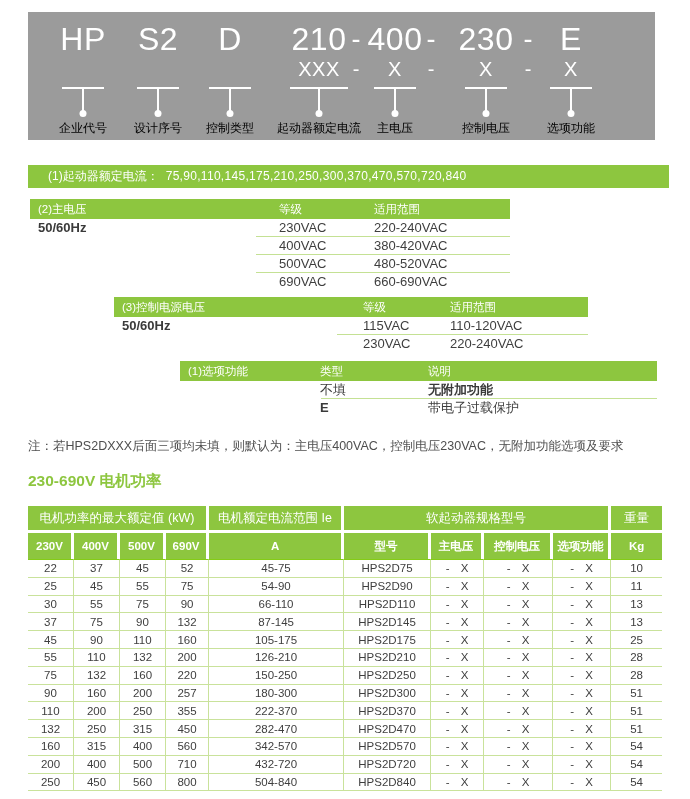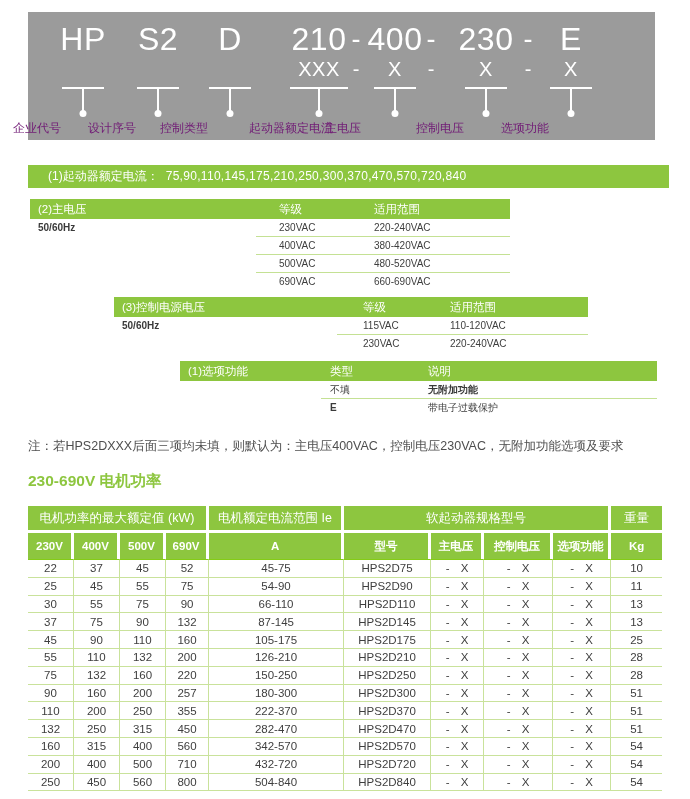--- a/index.html
+++ b/index.html
@@ -10,53 +10,53 @@
   .model-box{position:absolute;left:28px;top:12px;width:627px;height:128px;background:#9b9b9b;}
   .mcol{position:absolute;top:0;height:100%;width:140px;transform:translateX(-50%);}
   .mcode{position:absolute;top:14px;left:0;right:0;text-align:center;color:#fff;
          font-size:32px;line-height:27px;letter-spacing:.5px;}
   .msub{position:absolute;top:47px;left:0;right:0;text-align:center;color:#fff;
         font-size:20px;line-height:20px;letter-spacing:.5px;}
   .tline{position:absolute;top:75px;left:50%;transform:translateX(-50%);width:42px;height:2px;background:#fff;}
   .wide .tline{width:58px;}
   .stem{position:absolute;top:75px;left:50%;transform:translateX(-50%);width:2px;height:27px;background:#fff;}
   .dot{position:absolute;top:98px;left:50%;transform:translateX(-50%);width:7px;height:7px;border-radius:50%;background:#fff;}
-  .mlabel{position:absolute;top:109px;left:0;right:0;text-align:left;color:#701a75;font-size:12px;line-height:14px;white-space:nowrap;}
+  .mlabel{position:absolute;top:109px;left:0;right:0;text-align:center;color:#000000;font-size:12px;line-height:14px;white-space:nowrap;}
   .msep1{position:absolute;top:14px;transform:translateX(-50%);color:#fff;font-size:27px;line-height:27px;}
   .msep2{position:absolute;top:47px;transform:translateX(-50%);color:#fff;font-size:20px;line-height:20px;}
 
   
   .gbar{background:#8dc63f;color:#fff;}
   .bar1{position:absolute;left:28px;top:165px;width:621px;height:23px;line-height:23px;
         font-size:12px;padding-left:20px;}
   .bar1 .vals{margin-left:7px;letter-spacing:.3px;}
 
   .subtbl{position:absolute;}
   .subtbl .hd{position:relative;height:20px;line-height:20px;font-size:11.5px;}
   .subtbl .hd .t{position:absolute;left:8px;top:0;text-align:center;}
   .subtbl .hd .c1{position:absolute;top:0;}
   .subtbl .hd .c2{position:absolute;top:0;}
-  .subtbl .row{position:relative;height:18px;line-height:18px;font-size:10px;}
+  .subtbl .row{position:relative;height:18px;line-height:18px;font-size:13px;}
   .subtbl .row .freq{position:absolute;left:8px;top:0;font-weight:700;color:#3a3a3a;}
   .subtbl .row .v1{position:absolute;top:0;}
   .subtbl .row .v2{position:absolute;top:0;}
   .subtbl .divider{position:absolute;bottom:0;height:1px;background:#c4e194;}
 
   .tbl2{left:30px;top:199px;width:480px;}
   .tbl2 .hd .c1,.tbl2 .row .v1{left:249px;}
   .tbl2 .hd .c2,.tbl2 .row .v2{left:344px;}
   .tbl2 .divider{left:226px;width:254px;}
 
   .tbl3{left:114px;top:297px;width:474px;}
   .tbl3 .hd .c1,.tbl3 .row .v1{left:249px;}
   .tbl3 .hd .c2,.tbl3 .row .v2{left:336px;}
   .tbl3 .divider{left:223px;width:251px;}
 
   .tbl4{left:180px;top:361px;width:477px;}
-  .tbl4 .hd .c1,.tbl4 .row .v1{left:150px;text-align:center;}
+  .tbl4 .hd .c1,.tbl4 .row .v1{left:140px;text-align:center;}
   .tbl4 .hd .c2,.tbl4 .row .v2{left:248px;}
   .tbl4 .divider{left:141px;width:336px;}
   .bold{font-weight:700;color:#3a3a3a;}
 
   
   .note{position:absolute;left:28px;top:438px;font-size:12.5px;color:#4e4e4e;white-space:nowrap;}
   .sec-title{position:absolute;left:28px;top:471px;font-size:15.5px;font-weight:700;color:#8dc63f;}
 
   
   .ptable{position:absolute;left:28px;top:506px;width:634px;border-collapse:separate;border-spacing:0;table-layout:fixed;}

